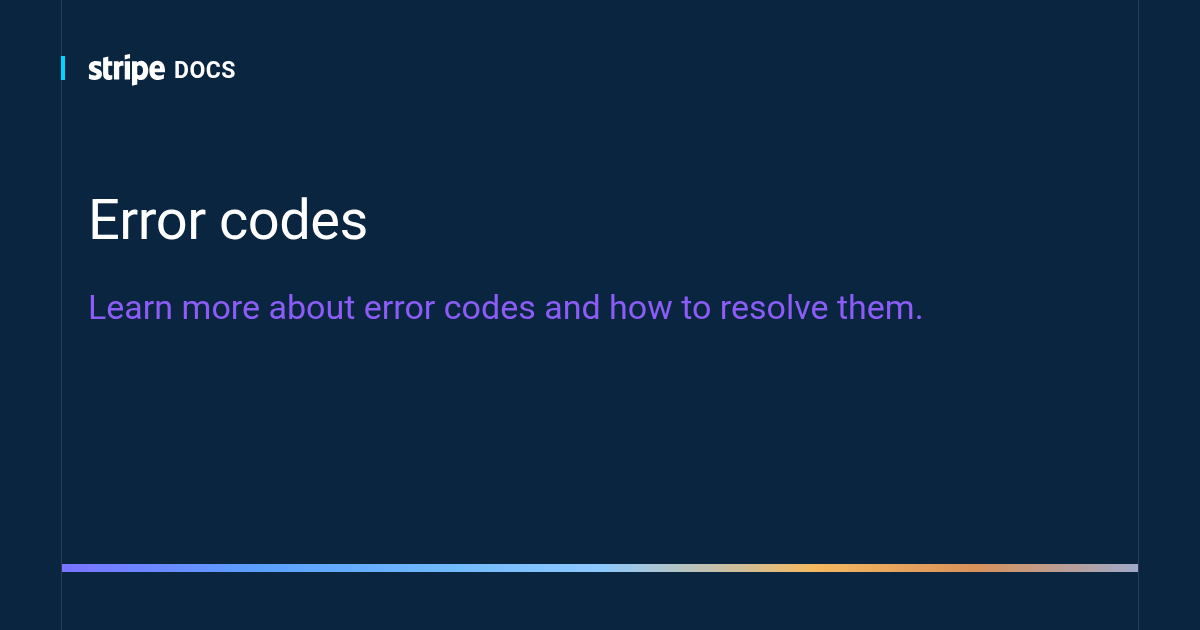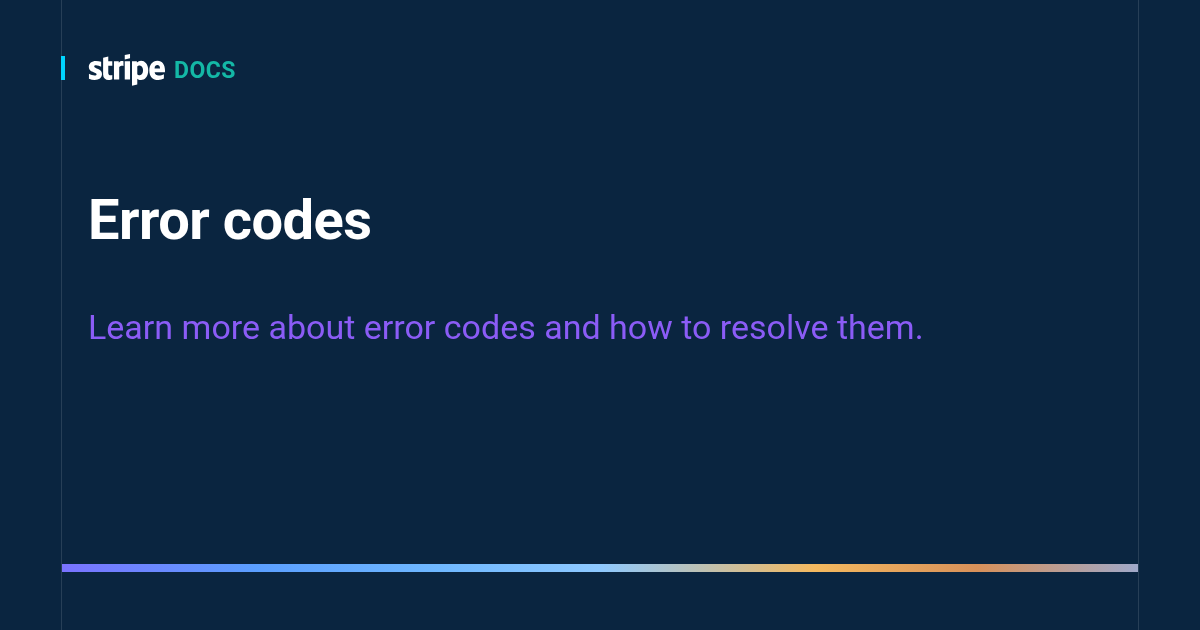--- a/index.html
+++ b/index.html
@@ -44,37 +44,37 @@
       left: 88px;
       top: 54px;
       display: flex;
       align-items: center;
       gap: 8px;
     }
     .stripe-logo svg {
       display: block;
     }
     .docs-label {
-      color: #14b8a6;
+      color: #ffffff;
       font-size: 23px;
       font-weight: 700;
       letter-spacing: 0.5px;
     }
     .content {
       position: absolute;
       left: 88px;
       top: 190px;
       right: 88px;
     }
     .page-title {
       color: #ffffff;
       font-size: 56px;
-      font-weight: 700;
+      font-weight: 400;
       line-height: 1.1;
-      margin-bottom: 52px;
+      margin-bottom: 32px;
       letter-spacing: -0.5px;
     }
     .page-subtitle {
       color: #8b5cf6;
       font-size: 34px;
       font-weight: 400;
       line-height: 1.4;
     }
     .gradient-bar {
       position: absolute;

